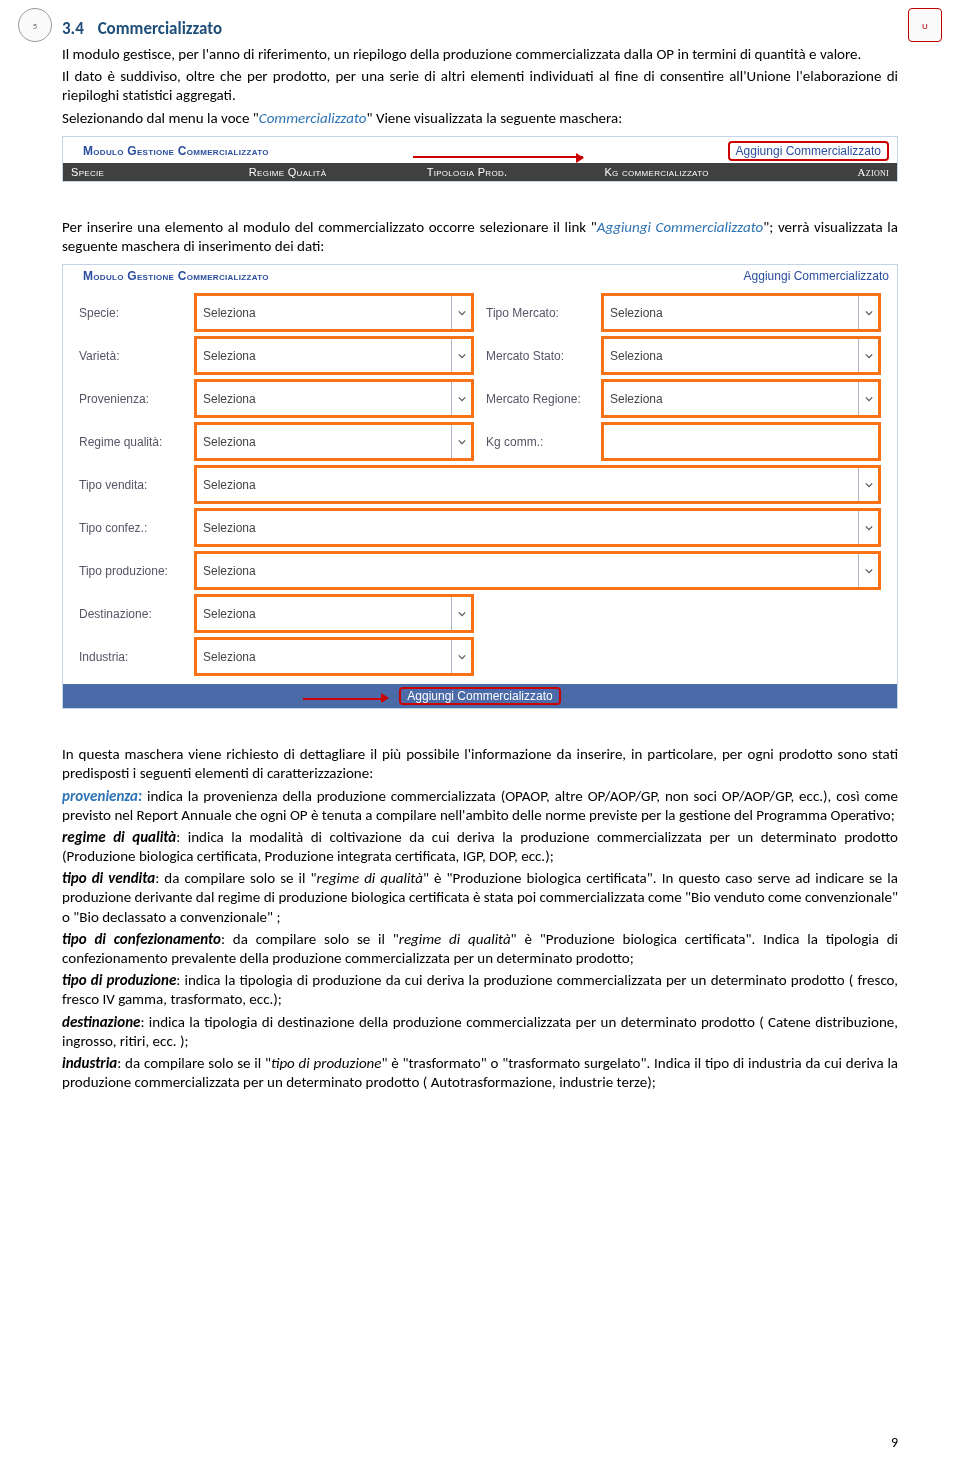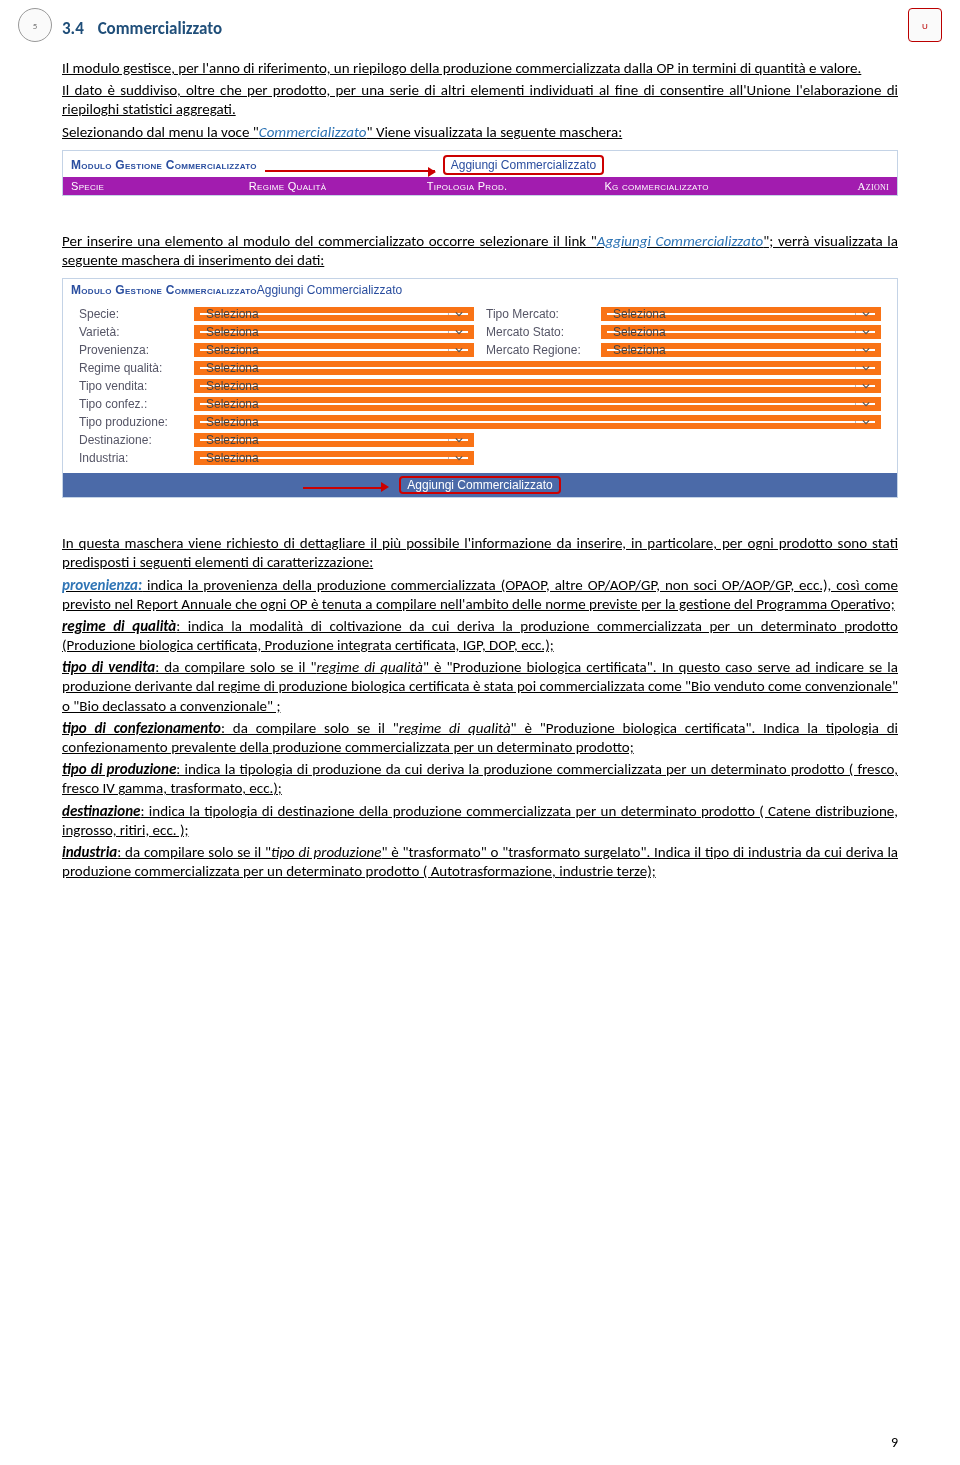--- a/index.html
+++ b/index.html
@@ -13,51 +13,51 @@
     position: relative;
     padding: 18px 62px 40px 62px;
   }
   .logos { position: absolute; top: 8px; left: 18px; right: 18px; height: 36px; }
   .logo-left, .logo-right {
     width: 34px; height: 34px; border: 1px solid #999; border-radius: 50%;
     display: inline-flex; align-items: center; justify-content: center;
     font-size: 9px; color: #777; background: #fafafa;
   }
   .logo-right { float: right; border-radius: 4px; border-color: #b00; color: #b00;}
-  h2 { font-size: 17px; font-weight: bold; margin-bottom: 20px; }
+  h2 { font-size: 17px; font-weight: bold; margin-bottom: 6px; }
   .section-no { color: #1f4e79; margin-right: 10px; }
   .section-title { color: #1f4e79; }
-  p { text-align: justify; line-height: 1.28; margin-bottom: 3px; text-decoration: underline; }
+  p { text-align: justify; line-height: 1.28; margin-bottom: 3px; }
   .it { font-style: italic; }
   .blue-it { color: #2e74b5; font-style: italic; }
   .bold-it { font-weight: bold; font-style: italic; }
   .block-gap { height: 28px; }
   .sshot { border: 1px solid #c4d3e6; margin: 8px 0; font-family: Verdana, Arial, sans-serif; font-size: 12px; }
   .mod-head {
-    display: flex; justify-content: flex-start; align-items: center;
-    padding: 4px 8px 2px; color: #2a4e9f; font-weight: bold;
+    display: flex; justify-content: space-between; align-items: center;
+    padding: 4px 8px 2px; color: #2a4e9f; font-weight: bold; margin-left: 12px;
   }
   .mod-head .title { font-variant: small-caps; letter-spacing: .3px; }
   .mod-head .link { color: #2a4e9f; font-weight: normal; cursor: pointer; }
   .red-box { border: 2px solid #c00; border-radius: 4px; padding: 1px 6px; }
   .arrow-right { width: 170px; height: 1px; border-top: 2px solid #c00; position: relative; top: 6px; margin: 0 8px; }
   .arrow-right::after { content: ""; position: absolute; right: -1px; top: -5px; border-left: 8px solid #c00; border-top: 5px solid transparent; border-bottom: 5px solid transparent; }
   .col-head {
-    background: #a21caf; color: #fff; display: flex;
+    background: #404040; color: #fff; display: flex;
     font-variant: small-caps; letter-spacing: .3px;
     font-size: 11px; padding: 3px 8px;
   }
   .col-head span { flex: 1; }
   .col-head .r { text-align: right; flex: .6; font-family: Liberation Serif, serif; }
   .form-area { padding: 6px 10px 0; }
   .row { display: flex; align-items: center; }
   .left-col, .right-col { display: flex; align-items: center; flex: 1; padding: 2px 6px; }
   .lbl { width: 115px; color: #556; font-size: 12px; }
   .select, .input {
-    flex: 1; height: 14px; border: 6px solid #f97316; background: #fff;
+    flex: 1; height: 39px; border: 3px solid #f97316; background: #fff;
     display: flex; align-items: center; padding: 0 6px; font-size: 12px; color: #444; position: relative;
   }
   .select .caret {
     position: absolute; right: 0; top: 0; bottom: 0; width: 20px;
     border-left: 1px solid #aeb7c8; display: flex; align-items: center; justify-content: center;
   }
   .caret svg { width: 8px; height: 8px; }
   .bottom-bar {
     background: #4b6aa8; color: #fff; text-align: center;
     padding: 3px 0; font-size: 12px; margin-top: 6px; position: relative;
@@ -198,20 +198,24 @@
       <div class="left-col">
           <span class="lbl">Regime qualità:</span>
           <div class="select">
             <span>Seleziona</span>
             <span class="caret">
               <svg viewBox="0 0 10 10">
                 <path d="M1 3l4 4 4-4" fill="none" stroke="#555" stroke-width="1.5"></path>
               </svg>
             </span>
           </div>
+        </div>
+      <div class="right-col">
+          <span class="lbl">Kg comm.:</span>
+          <div class="input"></div>
         </div>
     </div>
     <div class="row">
       <div class="left-col">
           <span class="lbl">Tipo vendita:</span>
           <div class="select">
             <span>Seleziona</span>
             <span class="caret">
               <svg viewBox="0 0 10 10">
                 <path d="M1 3l4 4 4-4" fill="none" stroke="#555" stroke-width="1.5"></path>

